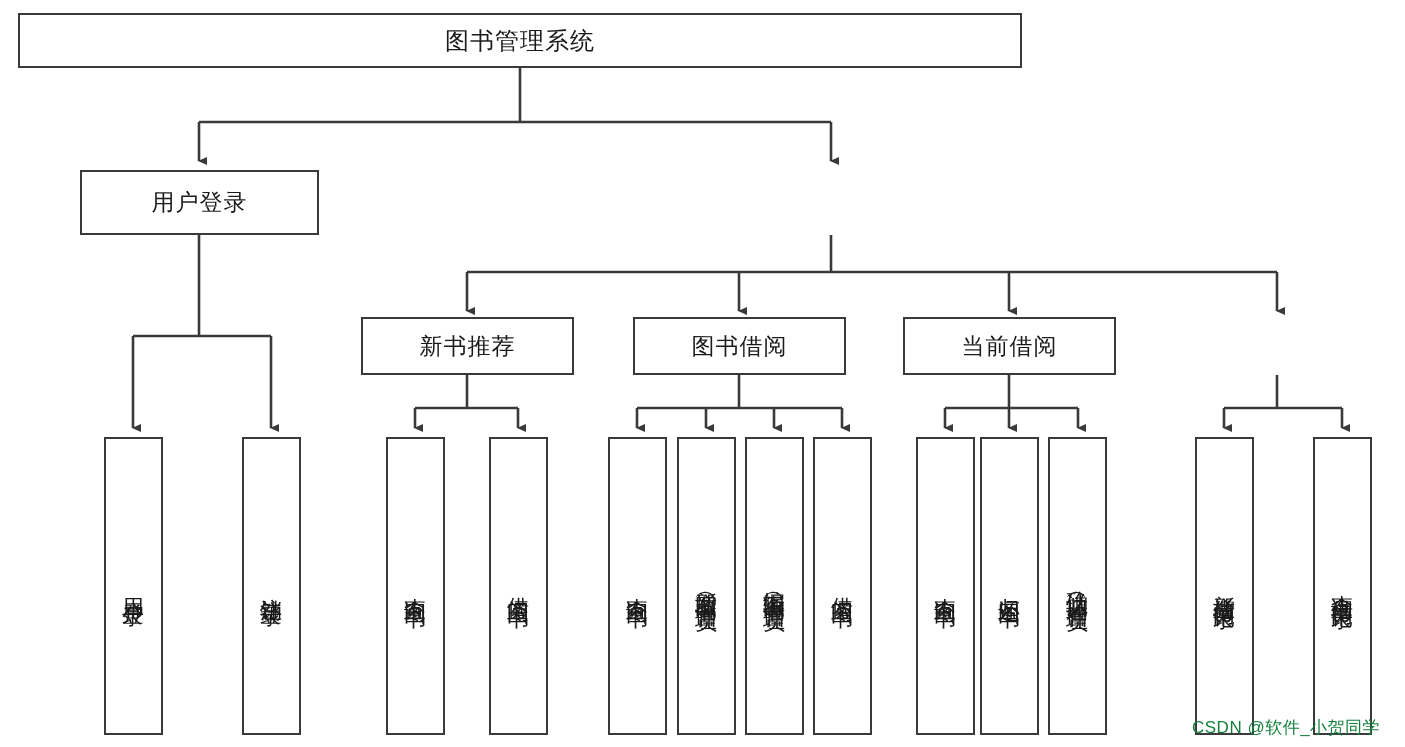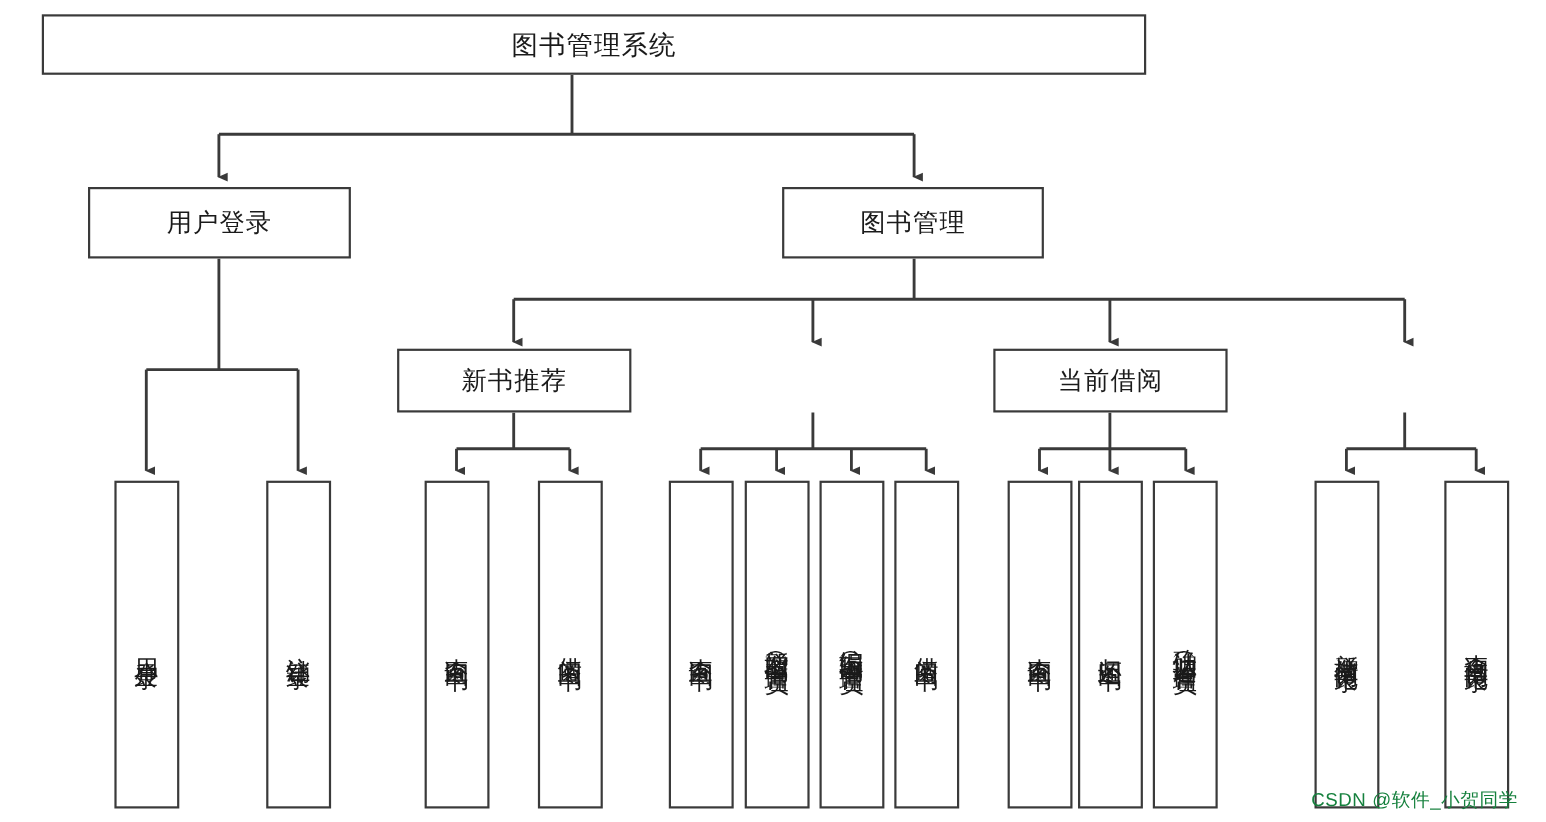--- a/index.html
+++ b/index.html
@@ -35,21 +35,20 @@
     justify-content: center;
     color: #1a1a1a;
   }
   .node-h {
     font-size: 23px;
     letter-spacing: 1px;
     white-space: nowrap;
   }
   .title-node {
     font-size: 24px;
-    margin-left: 20px;
   }
   
   .node-v {
     align-items: flex-start;
     justify-content: center;
     padding-top: 8px;
   }
   .vtext {
     writing-mode: vertical-rl;
     text-orientation: upright;
@@ -123,28 +122,28 @@
   </svg>
 
   <div class="node node-h title-node" style="left:18px; top:13px; width:1004px; height:55px;">
     <span>图书管理系统</span>
   </div>
 
   <div class="node node-h" style="left:80px; top:170px; width:239px; height:65px;">
     <span>用户登录</span>
   </div>
 
-  <div class="node node-h" style="left:711px; top:170px; width:238px; height:65px;">
-    <span>图书管理</span>
-  </div>
 
   <div class="node node-h" style="left:361px; top:317px; width:213px; height:58px;">
     <span>新书推荐</span>
   </div>
 
+  <div class="node node-h" style="left:633px; top:317px; width:213px; height:58px;">
+    <span>图书借阅</span>
+  </div>
 
   <div class="node node-h" style="left:903px; top:317px; width:213px; height:58px;">
     <span>当前借阅</span>
   </div>
 
 
   <div class="node node-v" style="left: 104px; top: 437px; width: 59px; height: 298px; align-items: center; padding-top: 0px;">
     <span class="vtext">用户登录</span>
   </div>
   <div class="node node-v" style="left: 242px; top: 437px; width: 59px; height: 298px; align-items: center; padding-top: 0px;">

